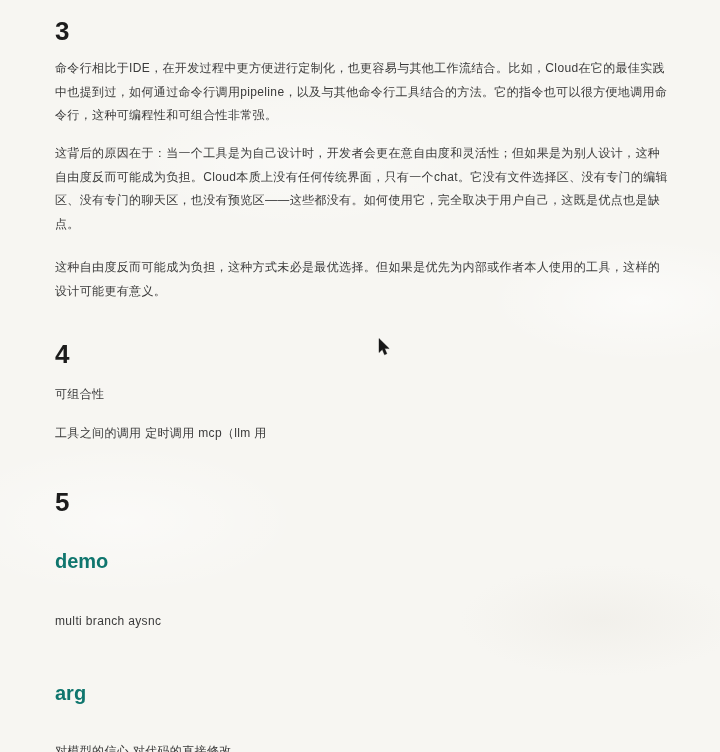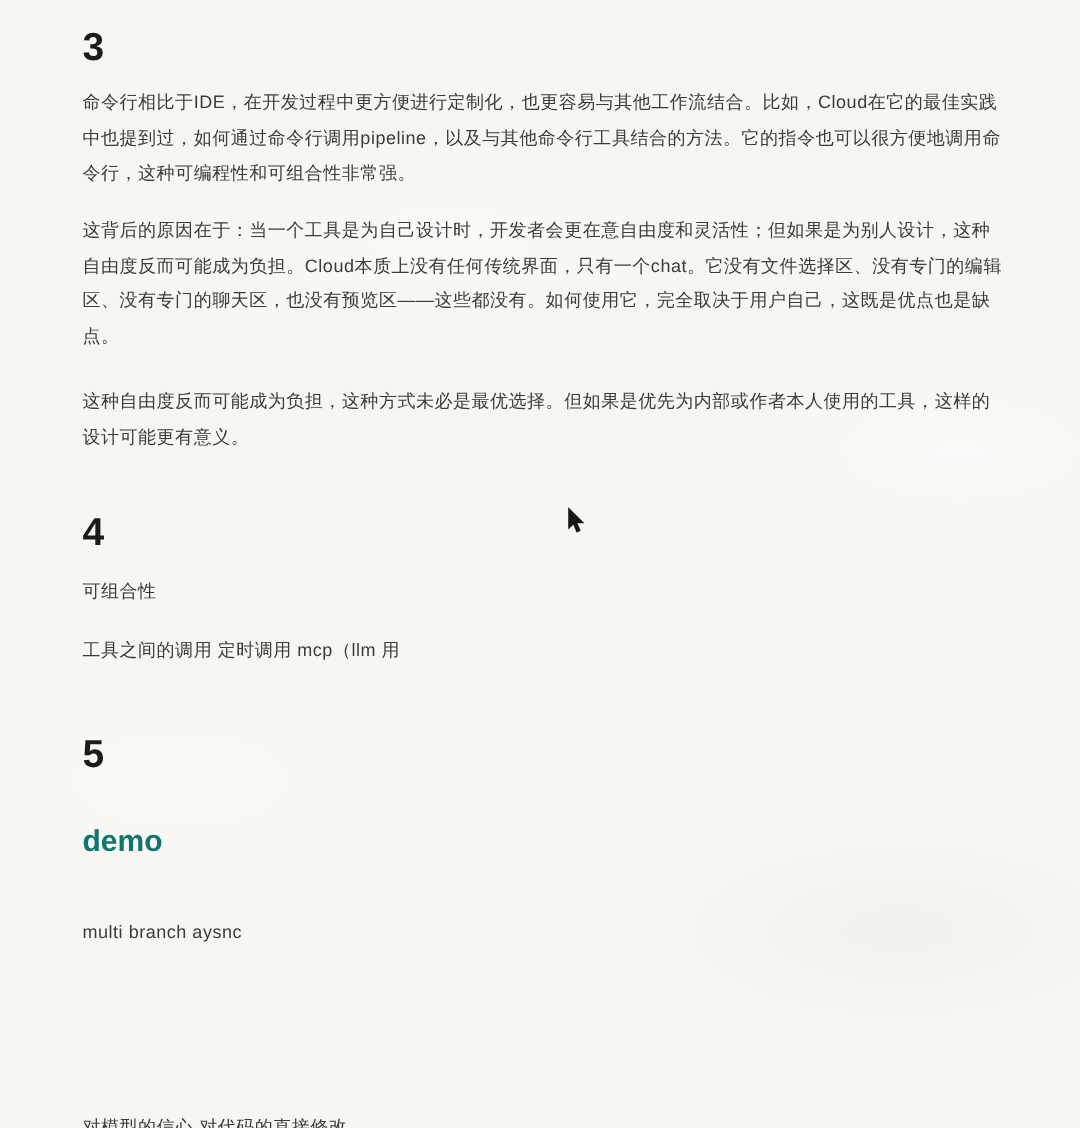--- a/index.html
+++ b/index.html
@@ -45,18 +45,19 @@
   <div class="block p" style="top:142px;">这背后的原因在于：当一个工具是为自己设计时，开发者会更在意自由度和灵活性；但如果是为别人设计，这种自由度反而可能成为负担。Cloud本质上没有任何传统界面，只有一个chat。它没有文件选择区、没有专门的编辑区、没有专门的聊天区，也没有预览区——这些都没有。如何使用它，完全取决于用户自己，这既是优点也是缺点。</div>
   <div class="block p" style="top:256px;">这种自由度反而可能成为负担，这种方式未必是最优选择。但如果是优先为内部或作者本人使用的工具，这样的设计可能更有意义。</div>
 
   <div class="block h2" style="top:339px;">4</div>
   <div class="block p" style="top:383px;">可组合性</div>
   <div class="block p" style="top:422px;">工具之间的调用 定时调用 mcp（llm 用</div>
 
   <div class="block h2" style="top:487px;">5</div>
   <div class="block h3" style="top:548px;">demo</div>
   <div class="block p" style="top:590px;margin-top:20px;">multi branch aysnc</div>
+  <div class="block h3" style="top:680px;">arg</div>
   <div class="block p" style="top:740px;">对模型的信心 对代码的直接修改</div>
 
   <svg class="cursor" viewBox="0 0 12 18">
     <path d="M1,0.5 L1,14.6 L4.3,11.5 L6.5,16.8 L8.9,15.7 L6.7,10.6 L11.2,10.6 Z" fill="#171717" stroke="#171717" stroke-width="0.4"></path>
   </svg>
 </div>
 
 </body></html>

